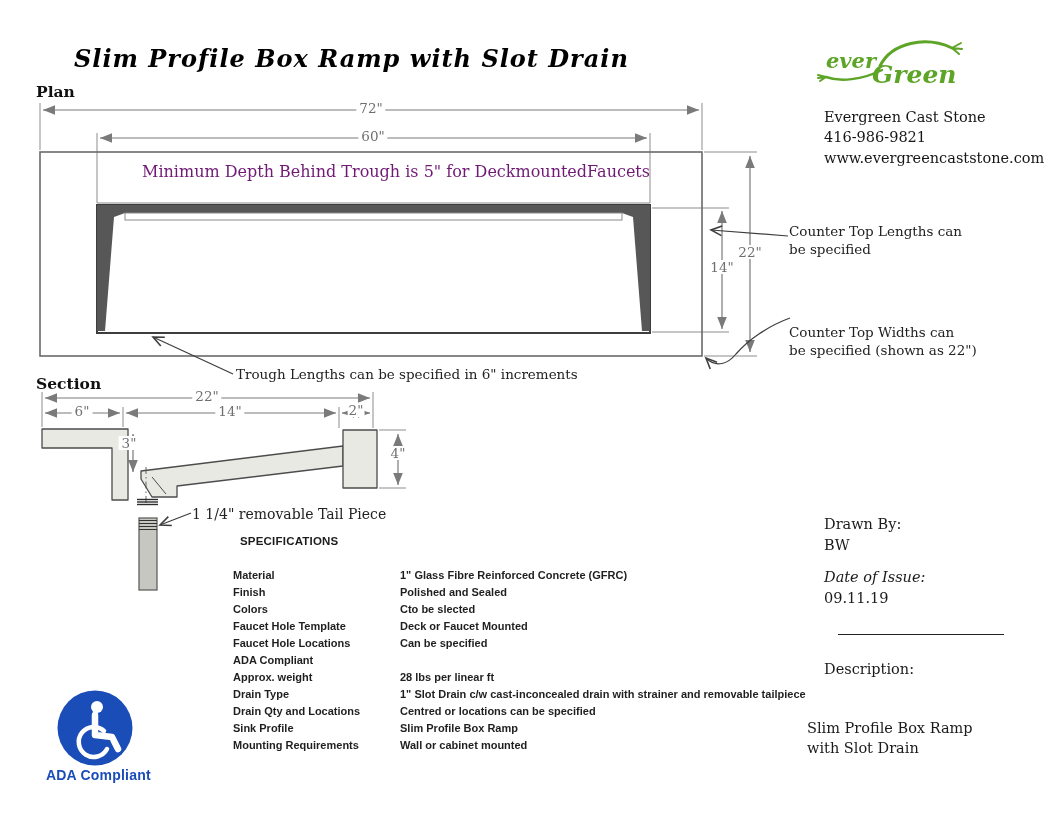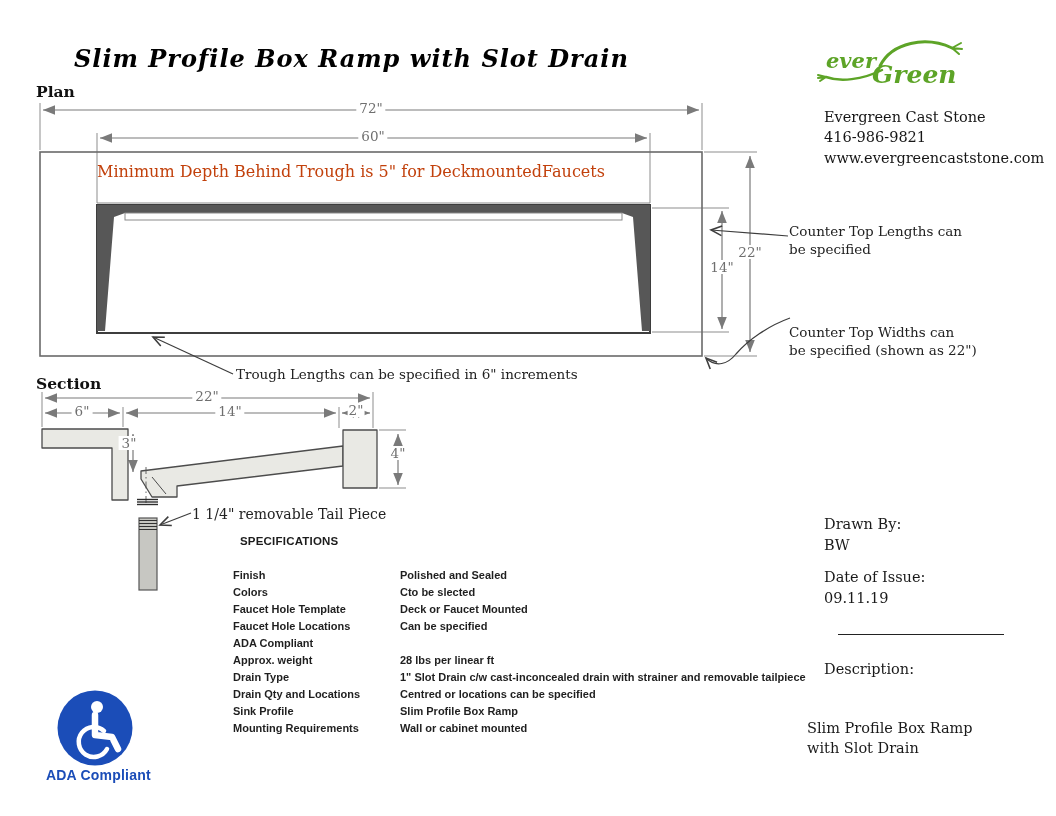--- a/index.html
+++ b/index.html
@@ -5,21 +5,21 @@
   html,body{margin:0;padding:0;background:#fff;}
   #page{position:relative;width:1056px;height:816px;background:#fff;overflow:hidden;
         font-family:"Liberation Sans",sans-serif;}
   svg{position:absolute;left:0;top:0;}
   .abs{position:absolute;}
   .title{font:italic bold 24px "DejaVu Serif",serif;letter-spacing:1px;color:#000;text-align:right;}
   .viewlabel{font:600 15.5px "DejaVu Serif",serif;color:#111;}
   .dim{position:absolute;transform:translateX(-50%);background:#fff;color:#6f6f6f;
        font:13.5px "DejaVu Serif",serif;line-height:1.05;padding:0 3px;white-space:nowrap;}
   .ann{font:13.5px "DejaVu Serif",serif;color:#222;line-height:1.32;white-space:nowrap;}
-  .note{font:16px "DejaVu Serif",serif;color:#c2410c;text-align:left;white-space:nowrap;}
+  .note{font:16px "DejaVu Serif",serif;color:#701a75;text-align:right;white-space:nowrap;}
   .company{font:14.5px "DejaVu Serif",serif;color:#161616;line-height:1.4;white-space:nowrap;}
   .tb{font:14.5px "DejaVu Serif",serif;color:#1a1a1a;white-space:nowrap;}
   .spec-head{font:bold 11.5px "Liberation Sans",sans-serif;color:#1c1c1c;letter-spacing:.2px;}
   .spec-row{display:flex;height:17.1px;align-items:center;white-space:nowrap;}
   .spec-row .l{width:167px;flex:none;font:bold 11px "Liberation Sans",sans-serif;color:#1f1f1f;}
   .spec-row .v{font:bold 11px "Liberation Sans",sans-serif;color:#1f1f1f;}
   .ada-text{font:bold 14px "Liberation Sans",sans-serif;color:#1b4db8;letter-spacing:.2px;}
   .sigline{border-top:1.4px solid #222;width:166px;height:0;}
 </style>
 </head>
@@ -169,20 +169,24 @@
   <span class="dim" style="left:230px;top:404px;">14"</span>
   <span class="dim" style="left:356px;top:403px;padding:0 1px;">2"</span>
   <span class="dim" style="left:129px;top:436px;">3"</span>
   <span class="dim" style="left:398px;top:446px;">4"</span>
 
   <div class="abs ann" style="left:192px;top:505px;font-size:14px;">1 1/4" removable Tail Piece</div>
 
   <div class="abs spec-head" style="left:240px;top:535px;">SPECIFICATIONS</div>
   <div class="abs" style="left:233px;top:566px;width:600px;">
       <div class="spec-row">
+        <span class="l">Material</span>
+        <span class="v">1" Glass Fibre Reinforced Concrete (GFRC)</span>
+      </div>
+      <div class="spec-row">
         <span class="l">Finish</span>
         <span class="v">Polished and Sealed</span>
       </div>
       <div class="spec-row">
         <span class="l">Colors</span>
         <span class="v">Cto be slected</span>
       </div>
       <div class="spec-row">
         <span class="l">Faucet Hole Template</span>
         <span class="v">Deck or Faucet Mounted</span>
@@ -212,21 +216,21 @@
         <span class="v">Slim Profile Box Ramp</span>
       </div>
       <div class="spec-row">
         <span class="l">Mounting Requirements</span>
         <span class="v">Wall or cabinet mounted</span>
       </div>
     </div>
 
   <div class="abs tb" style="left:824px;top:516px;">Drawn By:</div>
   <div class="abs tb" style="left:824px;top:537px;">BW</div>
-  <div class="abs tb" style="left:824px;top:569px;">Date of Issue:</div>
+  <div class="abs tb" style="left:824px;top:569px;font-style:italic;">Date of Issue:</div>
   <div class="abs tb" style="left:824px;top:590px;text-align:center;">09.11.19</div>
   <div class="abs sigline" style="left:838px;top:634px;"></div>
   <div class="abs tb" style="left:824px;top:661px;">Description:</div>
   <div class="abs tb" style="left:807px;top:718px;line-height:20px;">
     <div>Slim Profile Box Ramp</div>
     <div>with Slot Drain</div>
   </div>
 
   <div class="abs ada-text" style="left:46px;top:767px;">ADA Compliant</div>
 

